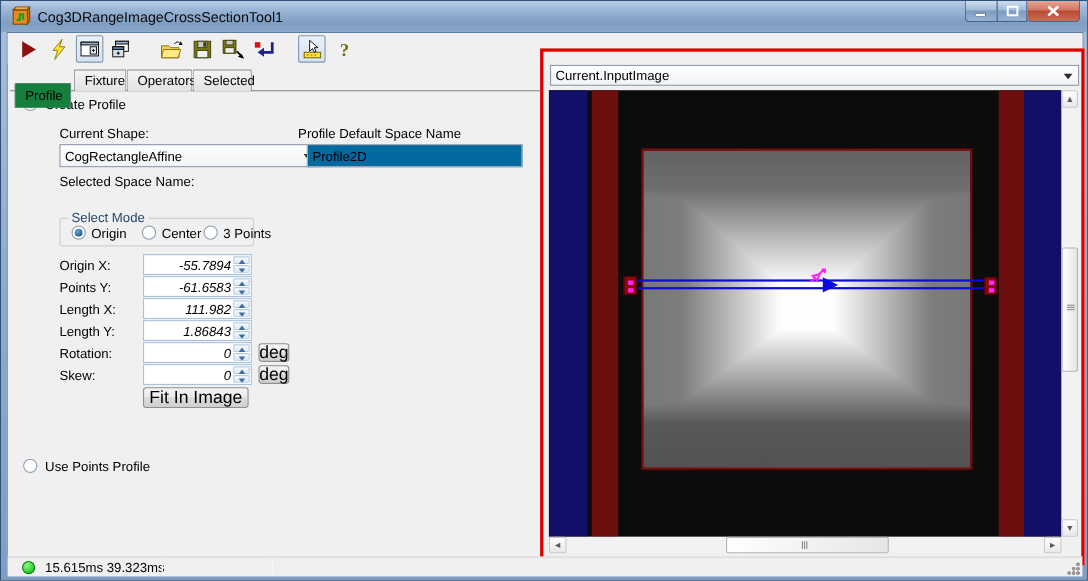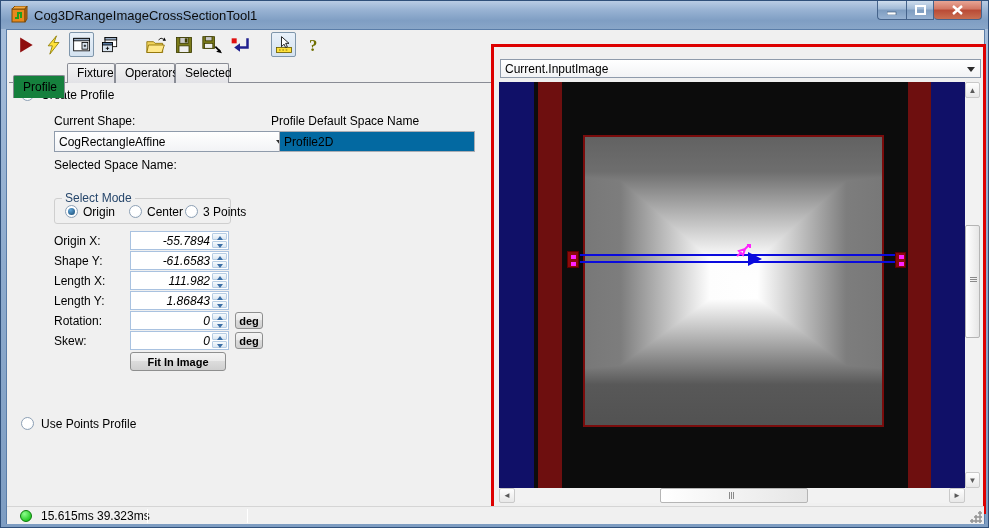--- a/index.html
+++ b/index.html
@@ -60,21 +60,21 @@
   .spinner { position:absolute; right:1px; top:1px; width:15px; height:15px; display:flex;
     flex-direction:column; gap:1px; }
   .spinbtn { width:15px; height:7.5px; border:1px solid #b6cde4; border-radius:1px;
     background:linear-gradient(180deg,#f6fafd,#dce8f3); position:relative; }
   .spinbtn::after { content:""; position:absolute; left:4px; width:0; height:0;
     border-left:3px solid transparent; border-right:3px solid transparent; }
   .spinbtn.up::after { top:2px; border-bottom:4px solid #3b6ea5; }
   .spinbtn.dn::after { top:2px; border-top:4px solid #3b6ea5; }
   .btn { position:absolute; border:1px solid #8e8f8f; border-radius:3px;
     background:linear-gradient(180deg,#f4f4f4 0%,#ebebeb 45%,#dcdcdc 50%,#cfcfcf 100%);
-    display:flex; align-items:center; justify-content:center; font-size:11px;font-weight:bold; }
+    display:flex; align-items:center; justify-content:center; font-size:16px; }
   
   #statusbar { left:0; top:476px; width:977px; height:18px; background:#f0f0f0;
     border-top:1px solid #d5d5d5; }
   #status-dot { left:13px; top:3px; width:12px; height:12px; border-radius:50%;
     border:1px solid #0a7a0a; background:radial-gradient(circle at 35% 30%,#8cff8c,#00b400); }
   .status-sep { position:absolute; top:2px; width:1px; height:14px; background:#cfcfcf;
     border-right:1px solid #ffffff; }
   #resize-grip { right:2px; top:4px; width:12px; height:12px;
     background:
       radial-gradient(circle at 10px 10px,#9a9a9a 1.5px,transparent 2px),
@@ -256,21 +256,21 @@
 
     <div class="lbl" style="left:47px;top:204px">Origin X:</div>
     <div class="numrow-box" style="left:123px;top:201px;width:99px">
       <span class="val">-55.7894</span>
       <span class="spinner">
           <span class="spinbtn up"></span>
           <span class="spinbtn dn"></span>
         </span>
     </div>
 
-    <div class="lbl" style="left:47px;top:224px">Shape Y:</div>
+    <div class="lbl" style="left:47px;top:224px">Points Y:</div>
     <div class="numrow-box" style="left:123px;top:221px;width:99px">
       <span class="val">-61.6583</span>
       <span class="spinner">
           <span class="spinbtn up"></span>
           <span class="spinbtn dn"></span>
         </span>
     </div>
 
     <div class="lbl" style="left:47px;top:244px">Length X:</div>
     <div class="numrow-box" style="left:123px;top:241px;width:99px">

